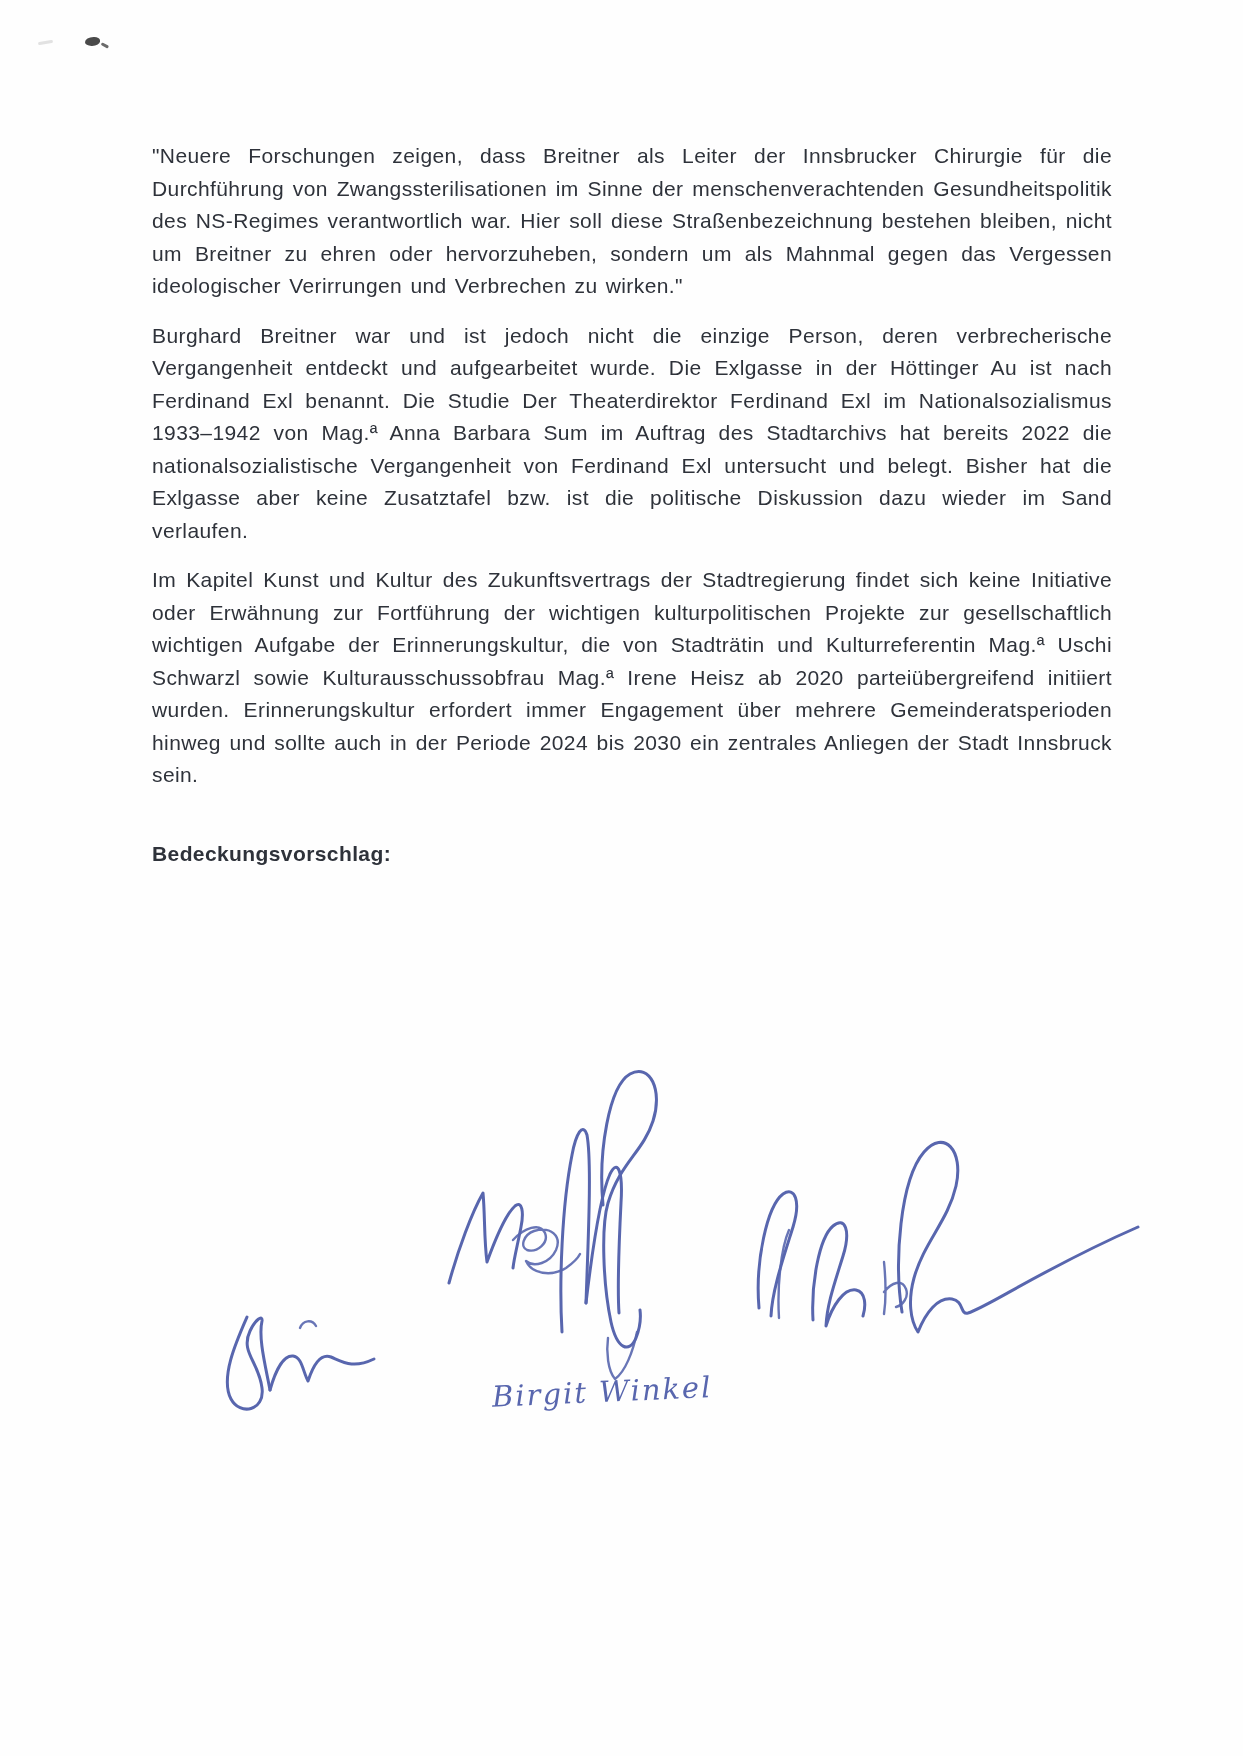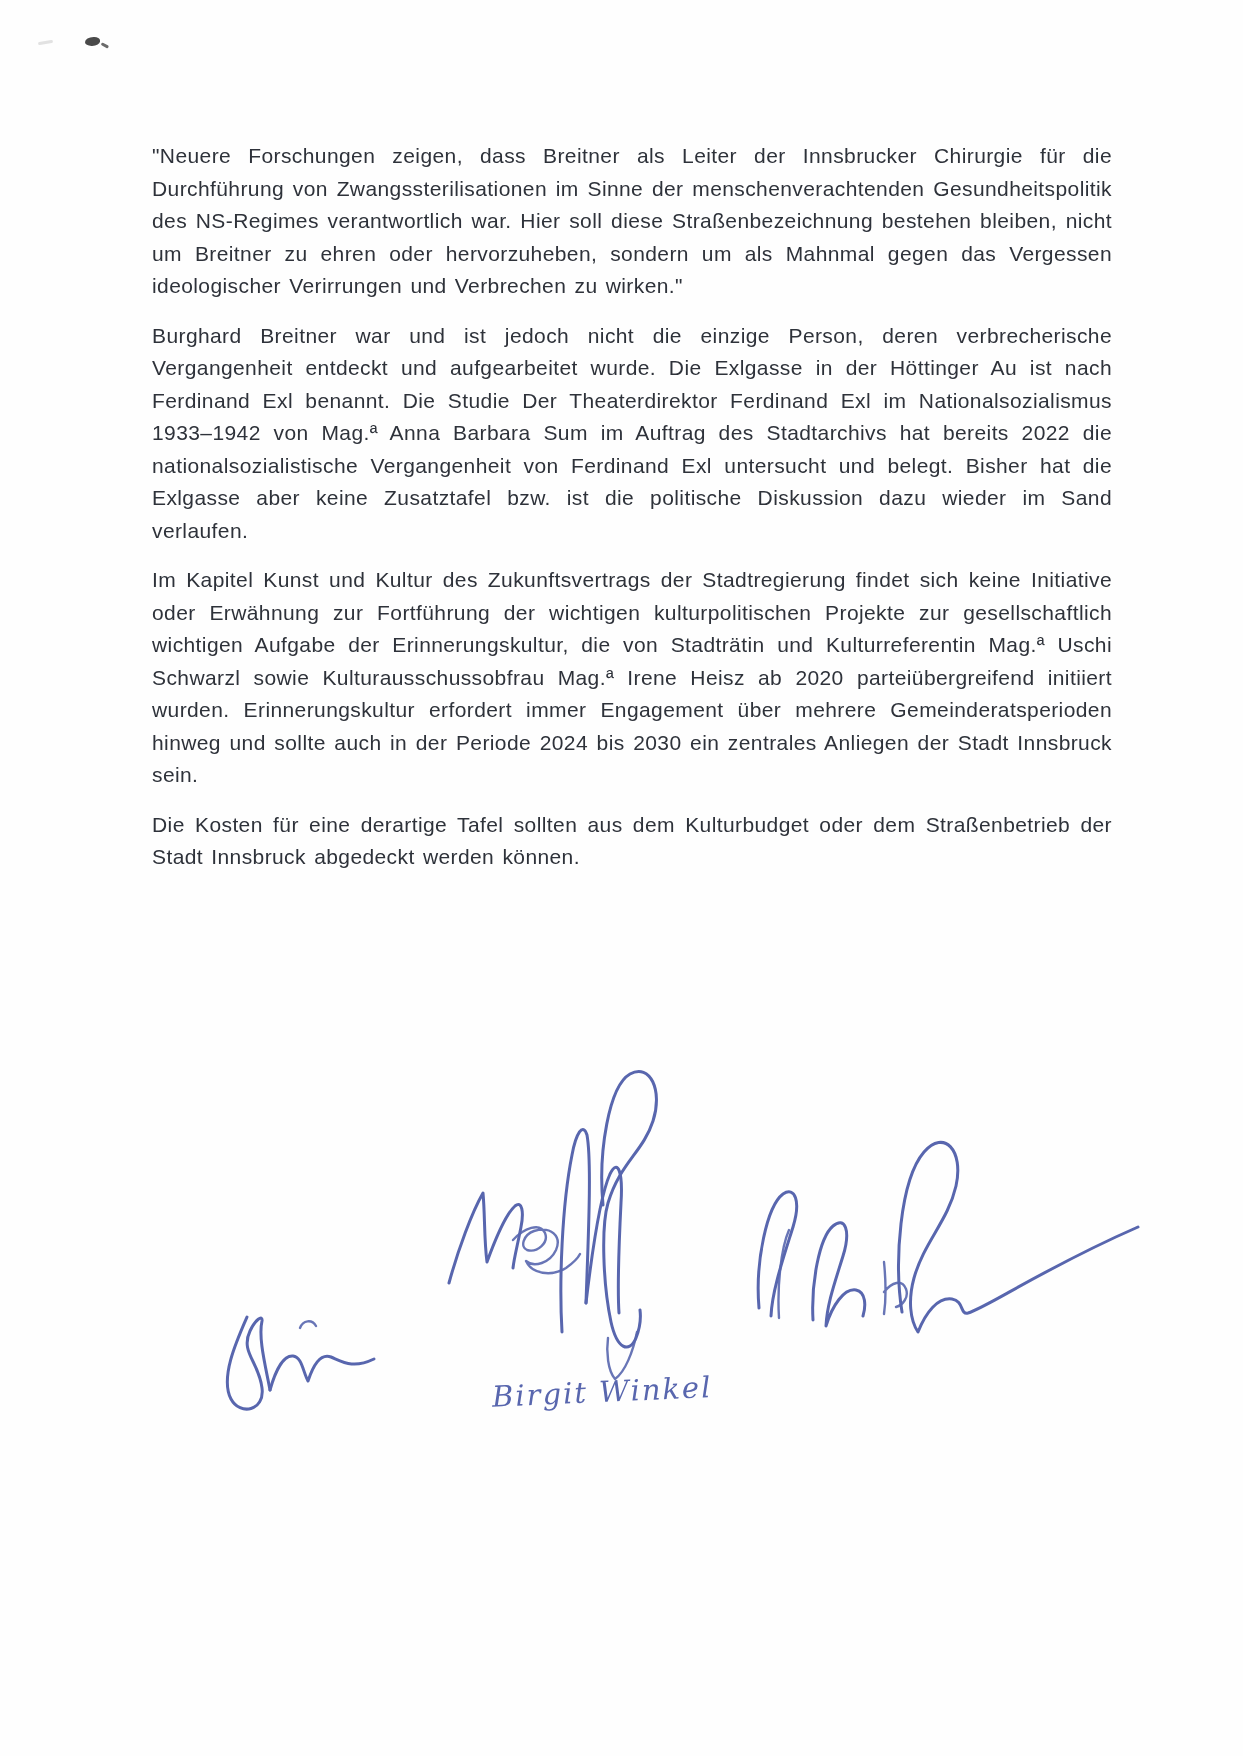--- a/index.html
+++ b/index.html
@@ -74,21 +74,21 @@
 <div class="page">
 
   <div class="scan-mark mark-dash"></div>
   <div class="scan-mark mark-smudge"></div>
   <div class="scan-mark mark-tick"></div>
 
   <main class="body-text">
     <p>"Neuere Forschungen zeigen, dass Breitner als Leiter der Innsbrucker Chirurgie für die Durchführung von Zwangssterilisationen im Sinne der menschenverachtenden Gesundheitspolitik des NS-Regimes verantwortlich war. Hier soll diese Straßenbezeichnung bestehen bleiben, nicht um Breitner zu ehren oder hervorzuheben, sondern um als Mahnmal gegen das Vergessen ideologischer Verirrungen und Verbrechen zu wirken."</p>
     <p>Burghard Breitner war und ist jedoch nicht die einzige Person, deren verbrecherische Vergangenheit entdeckt und aufgearbeitet wurde. Die Exlgasse in der Höttinger Au ist nach Ferdinand Exl benannt. Die Studie Der Theaterdirektor Ferdinand Exl im Nationalsozialismus 1933–1942 von Mag.ª Anna Barbara Sum im Auftrag des Stadtarchivs hat bereits 2022 die nationalsozialistische Vergangenheit von Ferdinand Exl untersucht und belegt. Bisher hat die Exlgasse aber keine Zusatztafel bzw. ist die politische Diskussion dazu wieder im Sand verlaufen.</p>
     <p>Im Kapitel Kunst und Kultur des Zukunftsvertrags der Stadtregierung findet sich keine Initiative oder Erwähnung zur Fortführung der wichtigen kulturpolitischen Projekte zur gesellschaftlich wichtigen Aufgabe der Erinnerungskultur, die von Stadträtin und Kulturreferentin Mag.ª Uschi Schwarzl sowie Kulturausschussobfrau Mag.ª Irene Heisz ab 2020 parteiübergreifend initiiert wurden. Erinnerungskultur erfordert immer Engagement über mehrere Gemeinderatsperioden hinweg und sollte auch in der Periode 2024 bis 2030 ein zentrales Anliegen der Stadt Innsbruck sein.</p>
-    <p>Die Kosten für eine derartige Tafel sollten aus dem Kulturbudget oder dem Straßenbetrieb der Stadt Innsbruck abgedeckt werden können.</p>
+    <h2 class="section-heading">Bedeckungsvorschlag:</h2>
   </main>
 
   <svg class="signatures-layer" viewBox="0 0 1243 1756" xmlns="http://www.w3.org/2000/svg">
 
     <g>
       <path d="M 247 1317 C 236 1342 220 1378 231 1399 C 240 1416 265 1411 262 1388 C 259 1362 240 1352 250 1331 C 255 1320 263 1314 262 1321 C 258 1338 266 1368 270 1390"></path>
       <path d="M 270 1390 C 275 1372 283 1355 293 1356 C 302 1357 303 1372 308 1381 C 313 1366 320 1353 331 1357 C 343 1362 353 1369 374 1359"></path>
       <path class="thin" d="M 300 1328 C 303 1320 312 1319 316 1326"></path>
     </g>
 

